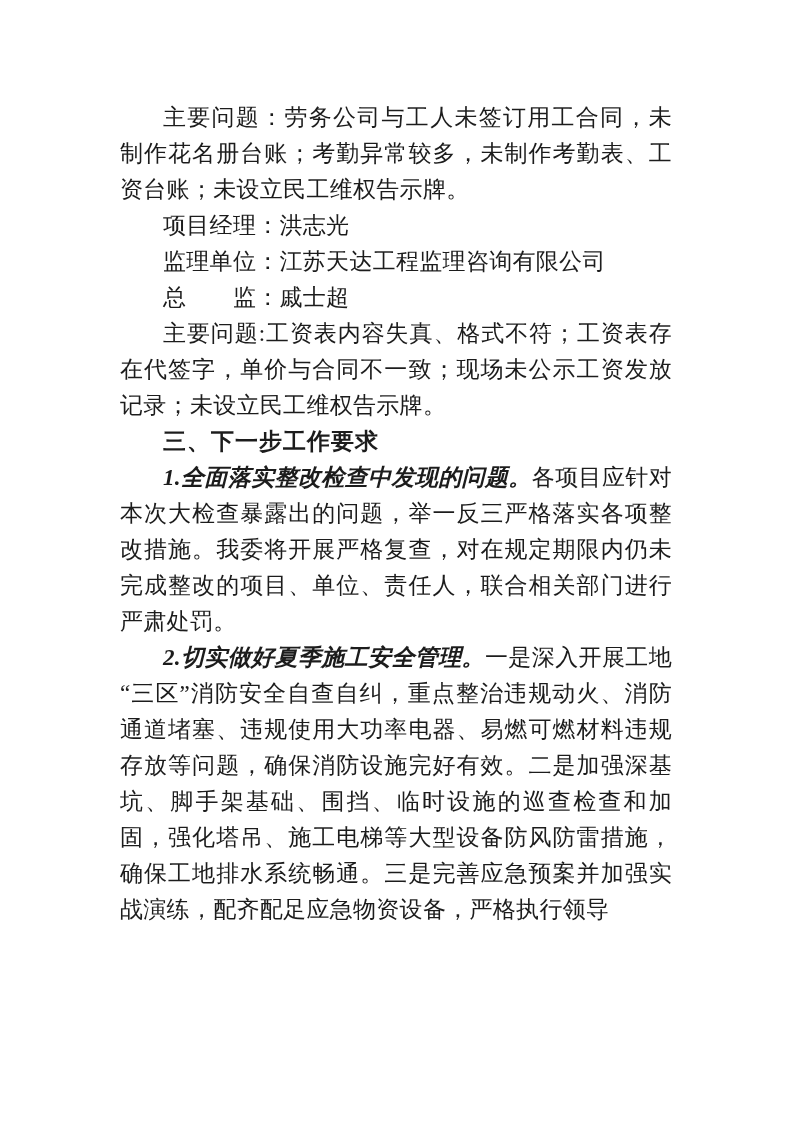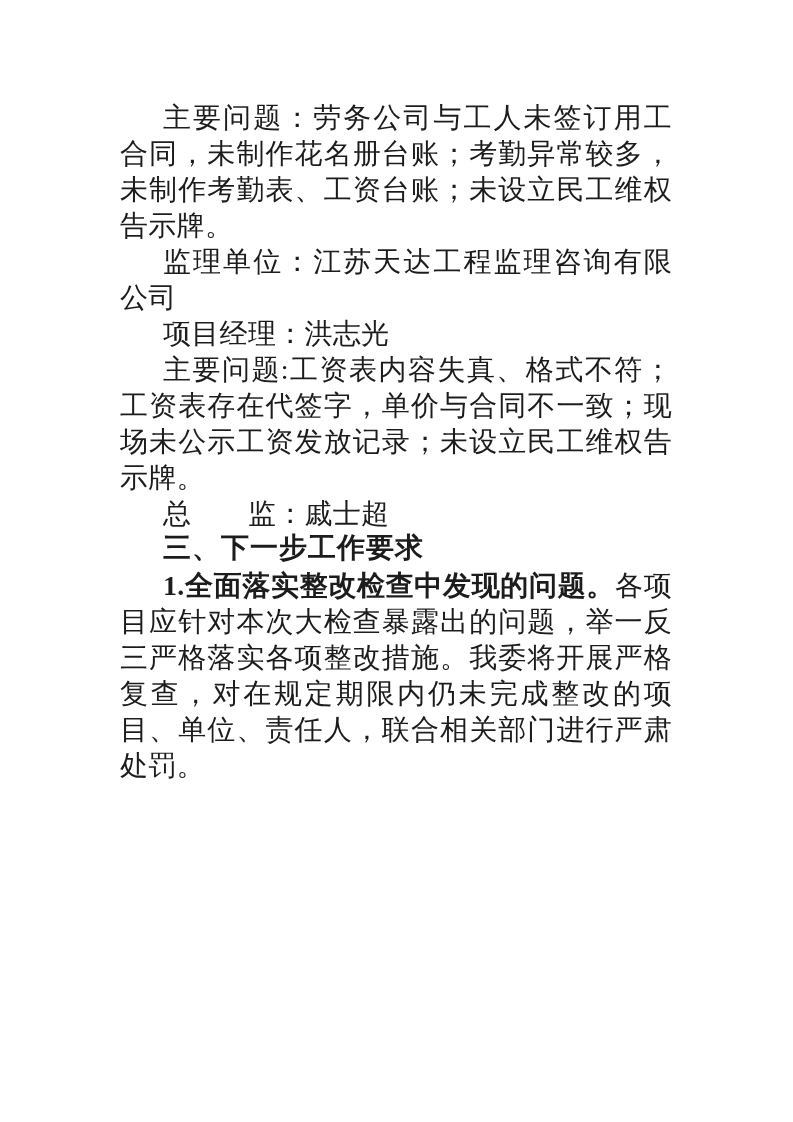--- a/index.html
+++ b/index.html
@@ -14,47 +14,49 @@
     background: #ffffff;
     overflow: hidden;
     box-sizing: border-box;
   }
   .doc-content {
     position: absolute;
     left: 120px;
     top: 100px;
     width: 552px;
     font-family: "Liberation Serif", "DejaVu Serif", serif;
-    font-size: 28px;
+    font-size: 23px;
     line-height: 36px;
     color: #1c1c1c;
     text-align: justify;
     letter-spacing: 0.3px;
   }
   .doc-content p {
     margin: 0;
     padding: 0;
     text-indent: 43px;
     word-break: break-all;
   }
   .doc-content p.heading {
-    font-family: Liberation Mono, monospace;
+    font-family: Liberation Serif, serif;
     font-weight: bold;
     letter-spacing: 1px;
   }
   .doc-content b.lead {
     font-weight: bold;
+    font-style: italic;
   }
 </style>
 </head>
 <body>
 
 <div class="page">
   <div class="doc-content" id="doc-content" style="color: rgb(28, 28, 28);">
       <p class="body">主要问题：劳务公司与工人未签订用工合同，未制作花名册台账；考勤异常较多，未制作考勤表、工资台账；未设立民工维权告示牌。</p>
+      <p class="body">项目经理：洪志光</p>
       <p class="body">监理单位：江苏天达工程监理咨询有限公司</p>
-      <p class="body">项目经理：洪志光</p>
+      <p class="body">总　　监：戚士超</p>
       <p class="body">主要问题:工资表内容失真、格式不符；工资表存在代签字，单价与合同不一致；现场未公示工资发放记录；未设立民工维权告示牌。</p>
-      <p class="body">总　　监：戚士超</p>
       <p class="heading">三、下一步工作要求</p>
       <p class="body"><b class="lead">1.全面落实整改检查中发现的问题。</b>各项目应针对本次大检查暴露出的问题，举一反三严格落实各项整改措施。我委将开展严格复查，对在规定期限内仍未完成整改的项目、单位、责任人，联合相关部门进行严肃处罚。</p>
+      <p class="body"><b class="lead">2.切实做好夏季施工安全管理。</b>一是深入开展工地“三区”消防安全自查自纠，重点整治违规动火、消防通道堵塞、违规使用大功率电器、易燃可燃材料违规存放等问题，确保消防设施完好有效。二是加强深基坑、脚手架基础、围挡、临时设施的巡查检查和加固，强化塔吊、施工电梯等大型设备防风防雷措施，确保工地排水系统畅通。三是完善应急预案并加强实战演练，配齐配足应急物资设备，严格执行领导</p>
     </div>
 </div>
 
 </body></html>

